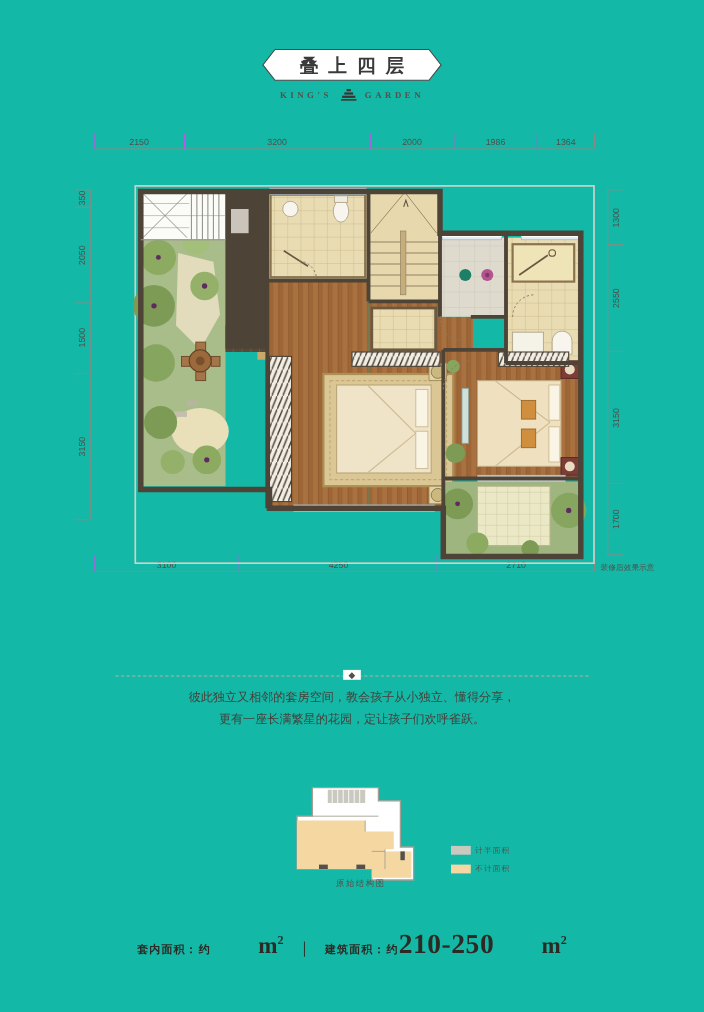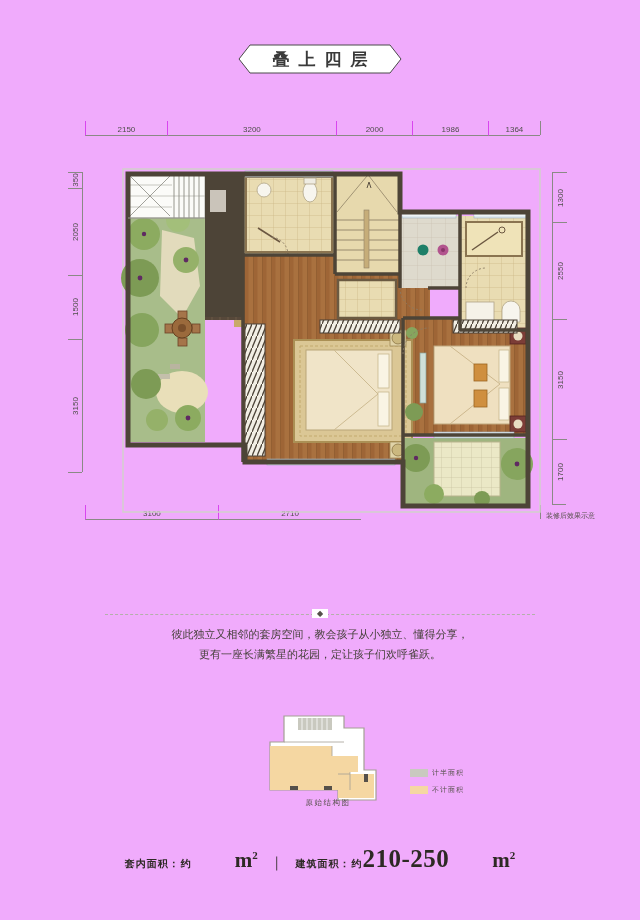--- a/index.html
+++ b/index.html
@@ -1,16 +1,16 @@
 <!DOCTYPE html>
 <html><head>
 <meta charset="utf-8">
 <style>
   html,body{margin:0;padding:0;background:#fff;}
-  .page{position:relative;width:640px;height:920px;background:#f0abfc;overflow:hidden;
+  .page{position:relative;width:640px;height:920px;background:#14b8a6;overflow:hidden;
         font-family:"Liberation Sans","DejaVu Sans",sans-serif;}
 
   
   .title-box{position:absolute;left:238px;top:44px;width:164px;height:30px;}
   .title-box svg{position:absolute;left:0;top:0;}
   .title-text{position:absolute;left:0;top:0;width:164px;height:30px;display:flex;
               align-items:center;justify-content:center;font-size:17px;font-weight:700;
               letter-spacing:9px;text-indent:9px;color:#3a3a3a;
               font-family:"Liberation Serif","DejaVu Serif",serif;}
   .brand-row{position:absolute;left:0;top:81px;width:640px;display:flex;align-items:center;
@@ -63,20 +63,30 @@
 <body>
 
 <div class="page">
 
   <div class="title-box">
     <svg width="164" height="30" viewBox="0 0 164 30">
       <polygon points="12,1 152,1 163,15 152,29 12,29 1,15" fill="#ffffff" stroke="#4a4a4a" stroke-width="1"></polygon>
     </svg>
     <div class="title-text">叠上四层</div>
   </div>
+  <div class="brand-row">
+    <span>KING'S</span>
+    <svg width="16" height="11" viewBox="0 0 16 11">
+      <rect x="6" y="0" width="4" height="2" fill="#3a3430"></rect>
+      <rect x="4" y="3" width="8" height="2" fill="#3a3430"></rect>
+      <rect x="2" y="6" width="12" height="2" fill="#3a3430"></rect>
+      <rect x="1" y="9" width="14" height="1.5" fill="#3a3430"></rect>
+    </svg>
+    <span>GARDEN</span>
+  </div>
 
   <div id="dim-top" class="dim-h" style="left:85px;top:121px;width:455px;">
       <div class="dim-seg" style="width: 20.0935%;">
         <span class="dim-label">2150</span>
       </div>
       <div class="dim-seg" style="width: 29.9065%; padding-left: 48px;">
         <span class="dim-label">3200</span>
       </div>
       <div class="dim-seg" style="width: 18.6916%;">
         <span class="dim-label">2000</span>
@@ -84,20 +94,23 @@
       <div class="dim-seg" style="width: 18.5607%;">
         <span class="dim-label">1986</span>
       </div>
       <div class="dim-seg" style="width: 12.7477%;">
         <span class="dim-label">1364</span>
       </div>
     </div>
   <div id="dim-bottom" class="dim-h" style="left:85px;top:505px;width:455px;">
       <div class="dim-seg" style="width: 28.972%;">
         <span class="dim-label">3100</span>
+      </div>
+      <div class="dim-seg" style="width: 39.7196%;">
+        <span class="dim-label">4250</span>
       </div>
       <div class="dim-seg" style="width: 31.3084%;">
         <span class="dim-label">2710</span>
       </div>
     </div>
   <div id="dim-left" class="dim-v dim-left" style="left:68px;top:172px;height:300px;">
       <div class="dim-seg" style="height: 4.96454%;">
         <span class="dim-label">350</span>
       </div>
       <div class="dim-seg" style="height: 29.078%;">

